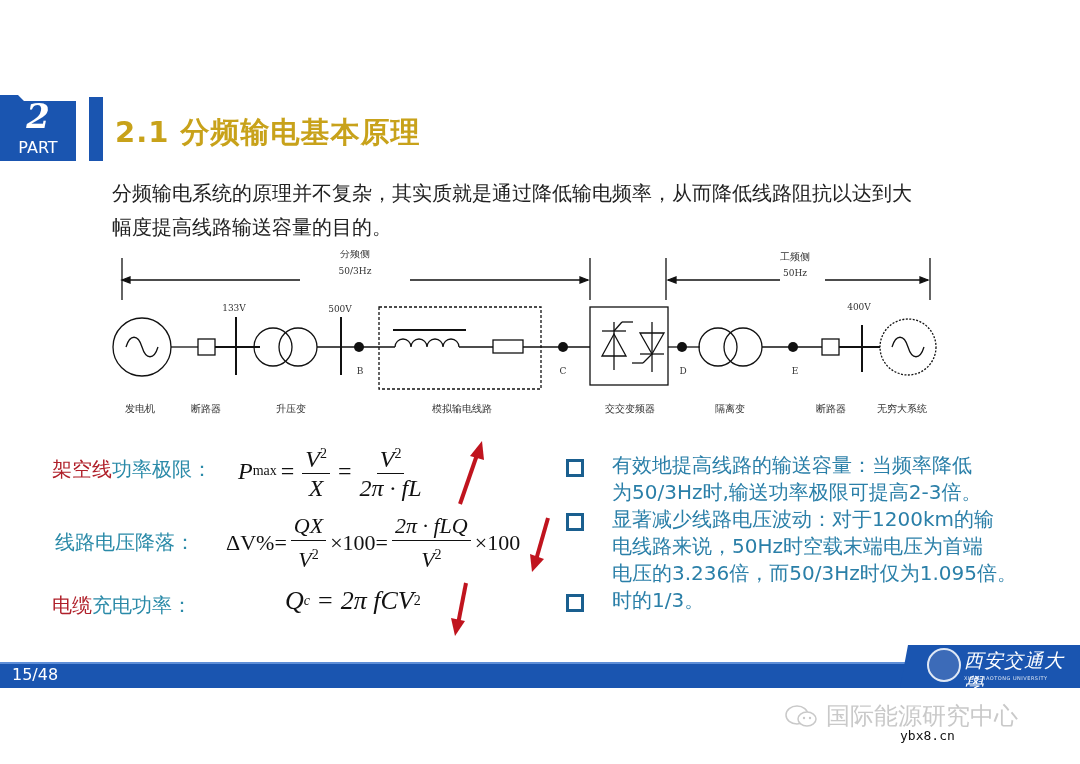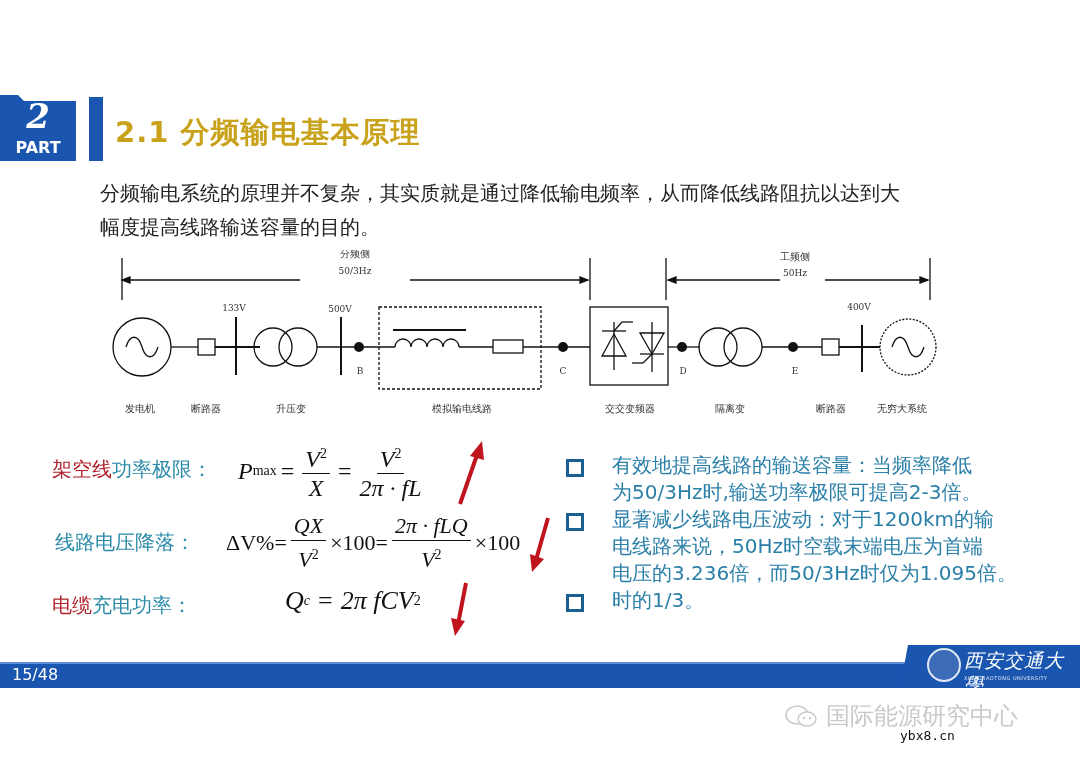--- a/index.html
+++ b/index.html
@@ -1,24 +1,24 @@
 <!DOCTYPE html>
 <html><head>
 <meta charset="utf-8">
 <style>
   html, body { margin:0; padding:0; }
   body { width:1080px; height:764px; background:#ffffff; position:relative; overflow:hidden; font-family:"DejaVu Sans", sans-serif; }
   .abs { position:absolute; }
   
   .part-badge { left:0; top:95px; width:76px; height:66px; background:#1a55b0; clip-path:polygon(0 0, 18px 0, 24px 6px, 76px 6px, 76px 66px, 0 66px); }
   .part-num { left:0; top:96px; width:76px; text-align:center; color:#fff; font-family:"DejaVu Serif", serif; font-style:italic; font-weight:bold; font-size:34px; line-height:40px; }
-  .part-label { left:0; top:138px; width:76px; text-align:center; color:#fff; font-family:"DejaVu Sans", sans-serif; font-weight:bold; font-size:16px; line-height:20px; }
+  .part-label { left:0; top:138px; width:76px; text-align:center; color:#fff; font-family:"DejaVu Sans", sans-serif; font-weight:normal; font-size:16px; line-height:20px; }
   .header-bar { left:89px; top:97px; width:14px; height:64px; background:#1a55b0; }
   .title { left:115px; top:112px; color:#c8a21a; font-weight:bold; font-size:29px; line-height:40px; letter-spacing:1px; }
-  .intro { left:100px; top:176px; width:920px; color:#222; font-size:20px; line-height:34px; }
+  .intro { left:112px; top:176px; width:920px; color:#222; font-size:20px; line-height:34px; }
   
   .diagram { left:100px; top:250px; width:880px; height:190px; }
   .dlabel { font-family:"DejaVu Serif", serif; font-size:9px; fill:#333; }
   .dlabel-cn { font-family:"DejaVu Sans", sans-serif; font-size:10px; fill:#333; }
   
   .f-label { font-size:20px; line-height:28px; }
   .c-red { color:#b0202a; }
   .c-teal { color:#2a8aa8; }
   .formula { font-family:"Liberation Serif", serif; font-style:italic; font-size:24px; color:#111; display:flex; align-items:center; }
   .frac { display:inline-flex; flex-direction:column; align-items:center; margin:0 4px; }

